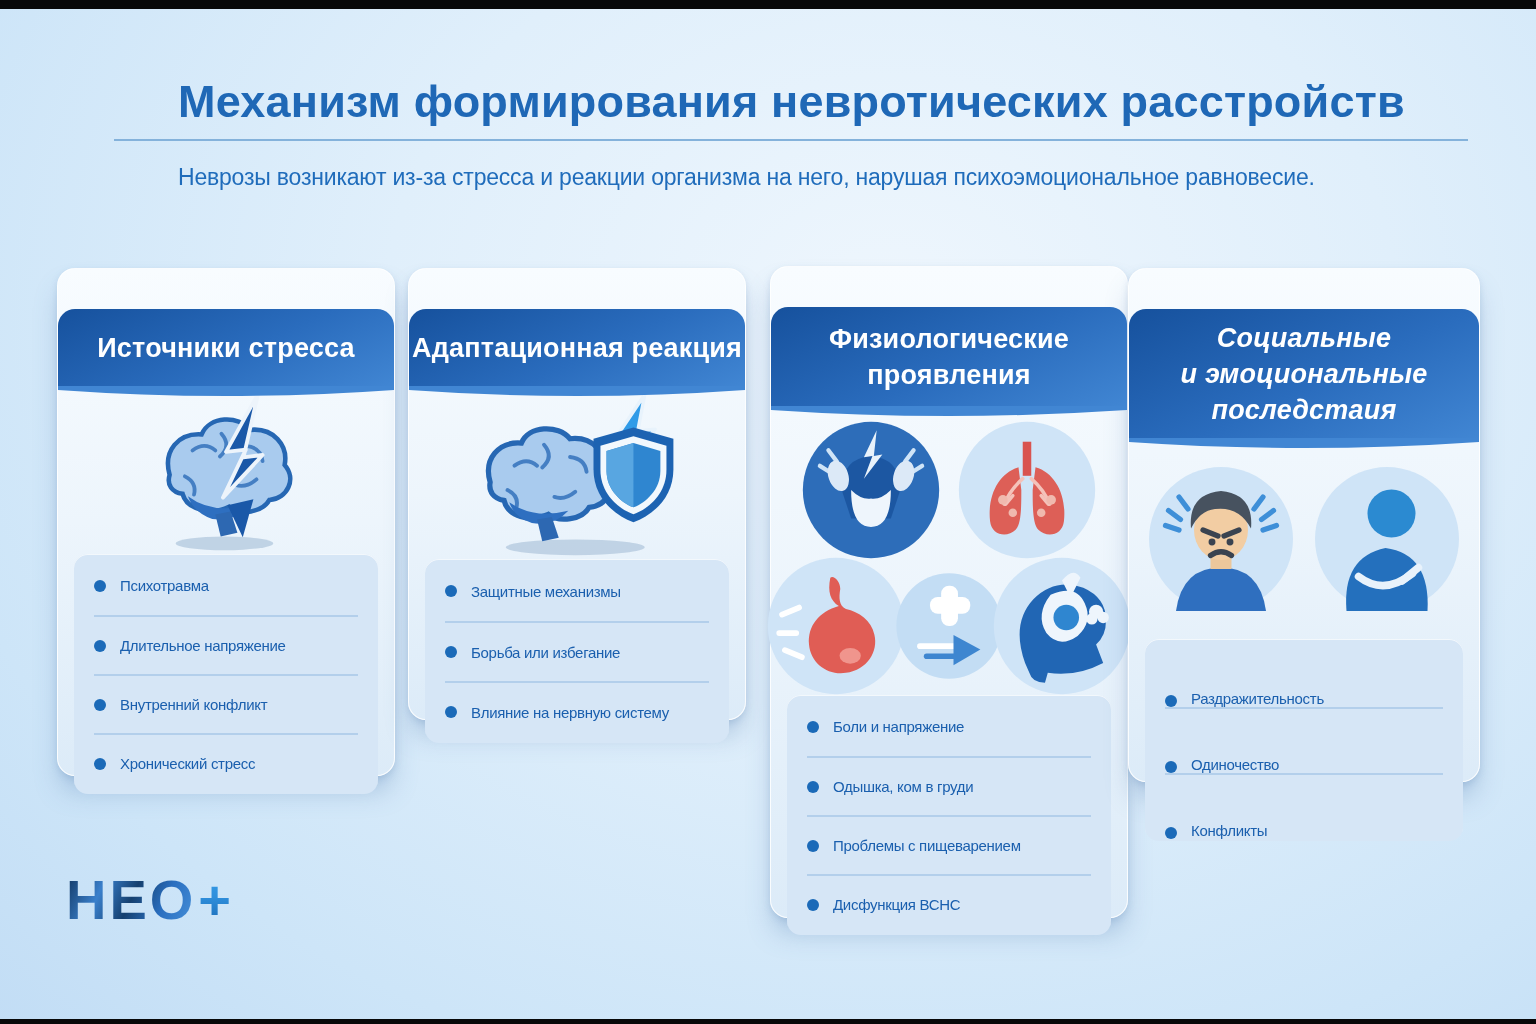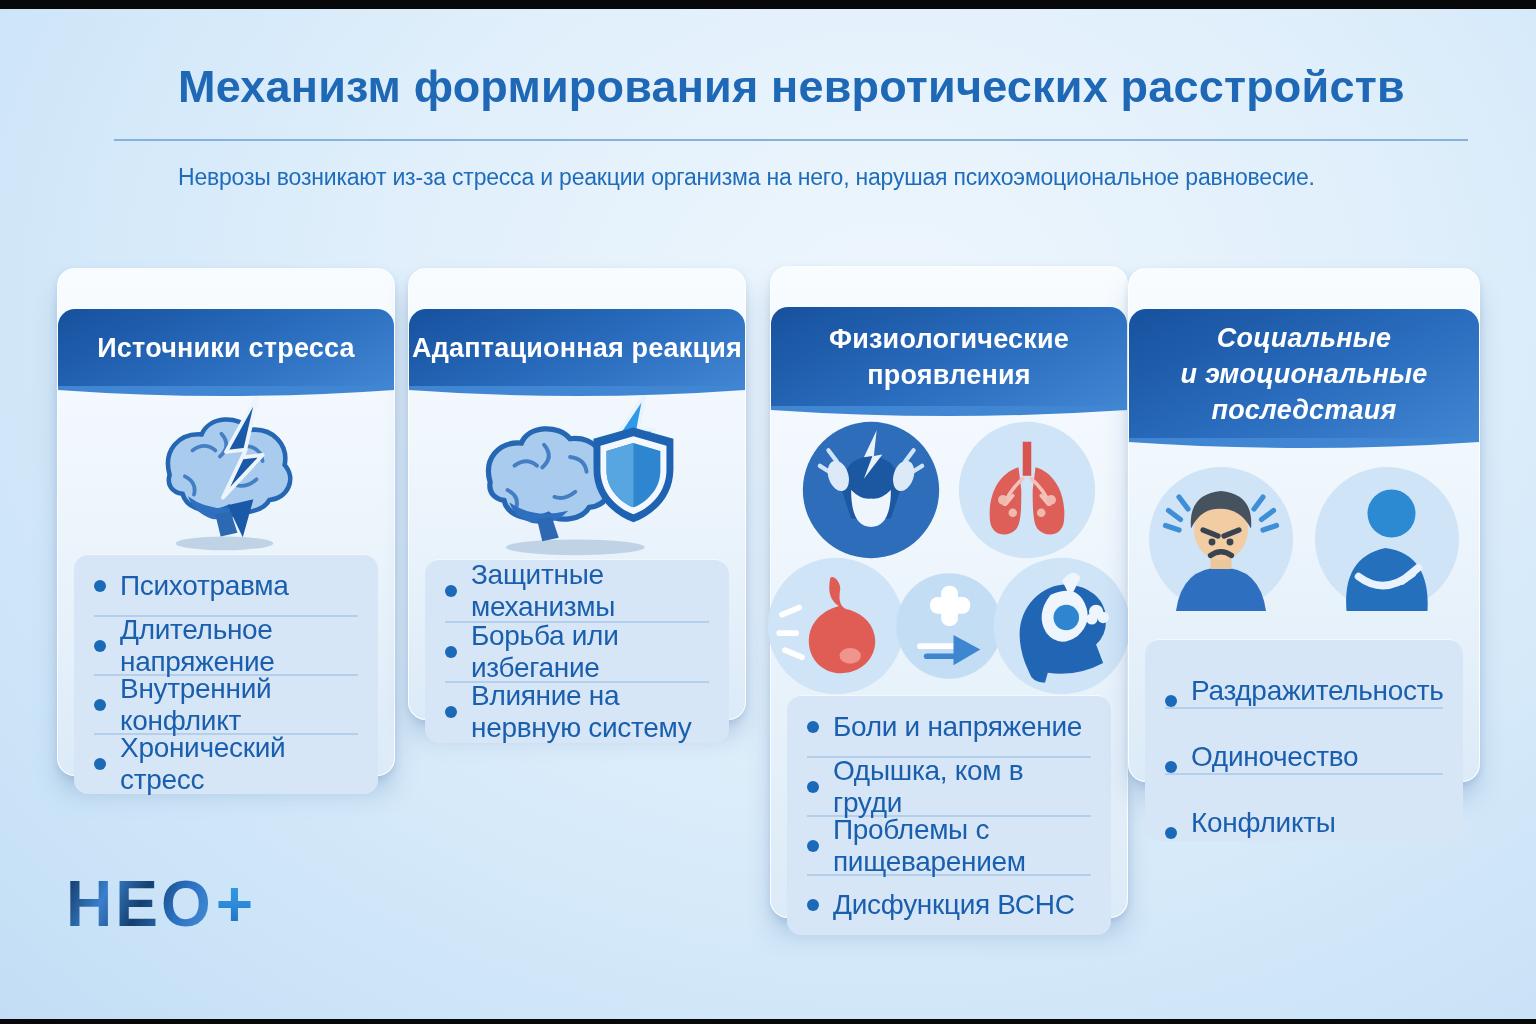--- a/index.html
+++ b/index.html
@@ -4,21 +4,21 @@
 <style>
   * { margin:0; padding:0; box-sizing:border-box; }
   html,body { width:1536px; height:1024px; }
   body { font-family:"Liberation Sans","DejaVu Sans",sans-serif; }
   .page { position:relative; width:1536px; height:1024px; overflow:hidden;
     background: radial-gradient(ellipse at 58% 30%, #eef6fd 0%, #e0effb 40%, #cde5f8 78%, #c2ddf5 100%); }
   .edge-bar { position:absolute; left:0; width:1536px; background:#070809; z-index:50; }
   .edge-bar.top { top:0; height:9px; }
   .edge-bar.bottom { bottom:0; height:5px; }
 
-  .page-title { position:absolute; left:178px; top:61px; font-size:45px; font-weight:700;
+  .page-title { position:absolute; left:178px; top:76px; font-size:45px; font-weight:700;
     color:#1f68b6; letter-spacing:0.2px; }
   .title-divider { position:absolute; left:114px; top:139px; width:1354px; height:2px;
     background:#84b2db; }
   .page-subtitle { position:absolute; left:178px; top:164px; font-size:23px; font-weight:500;
     color:#1f6cbb; letter-spacing:-0.2px; }
 
   .card { position:absolute; border-radius:18px; border:1px solid rgba(255,255,255,.85);
     background: linear-gradient(180deg,#f8fcff 0%, #edf5fc 50%, #dcebf8 100%);
     box-shadow: 0 18px 28px -6px rgba(90,130,180,.45), 0 3px 6px rgba(120,155,195,.25); }
   .card1 { left:57px;  top:268px; width:338px; height:508px; }
@@ -38,30 +38,30 @@
   .icon-area { position:relative; display:flex; align-items:center; justify-content:center; z-index:0; }
   .card1 .icon-area { height:167px; }
   .card2 .icon-area { height:172px; }
   .card3 .icon-area { height:288px; flex-direction:column; gap:0; padding-top:14px; }
   .card4 .icon-area { height:200px; gap:16px; }
   .circle-row { display:flex; align-items:center; justify-content:center; }
   .bigicon { display:block; }
 
   .panel { margin:0 16px; background:#d6e6f6; border-radius:14px; padding:2px 20px;
     box-shadow: inset 0 1px 0 rgba(255,255,255,.7); }
-  .item { display:flex; align-items:center; gap:14px; font-size:28px; font-weight:500;
+  .item { display:flex; align-items:center; gap:14px; font-size:15px; font-weight:500;
     color:#1a5fae; letter-spacing:-0.3px; }
   .item + .item { border-top:2px solid #b3cfeb; }
   .card1 .item { height:59px; }
   .card2 .item { height:60px; }
   .card3 .item { height:59px; }
   .card4 .item { height:66px;align-items:flex-end; }
   .dot { width:12px; height:12px; min-width:12px; border-radius:50%; background:#1b6ab8; }
 
-  .logo { position:absolute; left:66px; top:872px; font-size:64px; font-weight:700;
+  .logo { position:absolute; left:66px; top:872px; font-size:56px; font-weight:700;
     letter-spacing:3px; line-height:1; z-index:10; }
   .logo .neo { background:linear-gradient(115deg,#0d2f57 0%, #3a80cc 28%, #15406f 50%, #2a6fc0 72%, #4b95dd 100%);
     -webkit-background-clip:text; background-clip:text; color:transparent; }
   .logo .plus { background:linear-gradient(180deg,#38a2ec 0%, #2f8fdc 45%, #1563ae 100%);
     -webkit-background-clip:text; background-clip:text; color:transparent; margin-left:2px; }
 </style>
 </head>
 <body>
 
 <div class="page">

